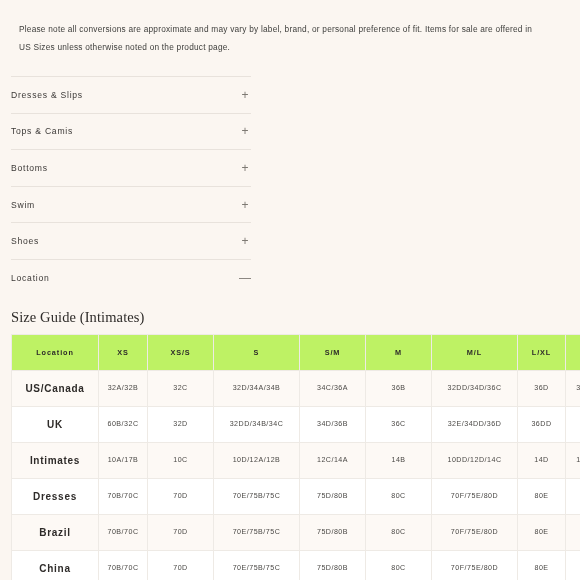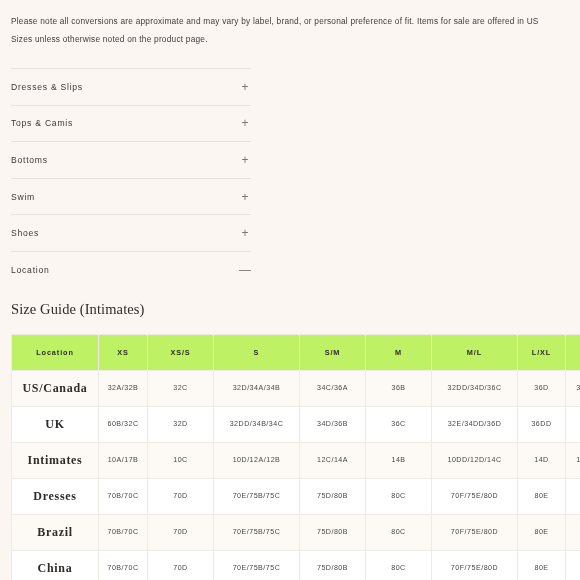--- a/index.html
+++ b/index.html
@@ -24,21 +24,21 @@
   }
 
   
   .intro {
     padding: 13px 30px 0 11px;
     font-size: 8.3px;
     line-height: 17.5px;
     letter-spacing: 0.22px;
     color: #40403e;
   }
-  .intro p { margin: 0; }
+  .intro p { margin: 8px; }
 
   
   .accordion {
     margin: 20px 3px 0 11px;
     width: 240px;
   }
   .acc-row {
     height: 35.6px;
     display: flex;
     align-items: center;
@@ -56,21 +56,21 @@
     font-size: 12px;
     line-height: 1;
     color: #7d7973;
     width: 12px;
     text-align: center;
     font-weight: 300;
   }
 
   
   .guide-title {
-    margin: 13px 0 16px 11px;
+    margin: 13px 0 8px 11px;
     font-family: "Liberation Serif", serif;
     font-size: 14.5px;
     font-weight: 400;
     letter-spacing: 0.1px;
     color: #2e2b29;
   }
 
   
   .table-wrap {
     margin-left: 11px;
@@ -102,22 +102,21 @@
     color: #2e2b29;
     background: #bef264;
     font-size: 7.3px;
   }
   table.size-table tbody tr:nth-child(odd) { background: #fdf9f5; }
   table.size-table tbody tr:nth-child(even) { background: #ffffff; }
   table.size-table td.loc {
     font-weight: 700;
     color: #2e2b29;
     letter-spacing: 0.7px;
-    font-size: 12px;
-    font-family: Liberation Serif, serif;
+    font-size: 10px;
   }
 
   
   col.c0 { width: 87px; }
   col.c1 { width: 49px; }
   col.c2 { width: 66px; }
   col.c3 { width: 86px; }
   col.c4 { width: 66px; }
   col.c5 { width: 66px; }
   col.c6 { width: 86px; }

